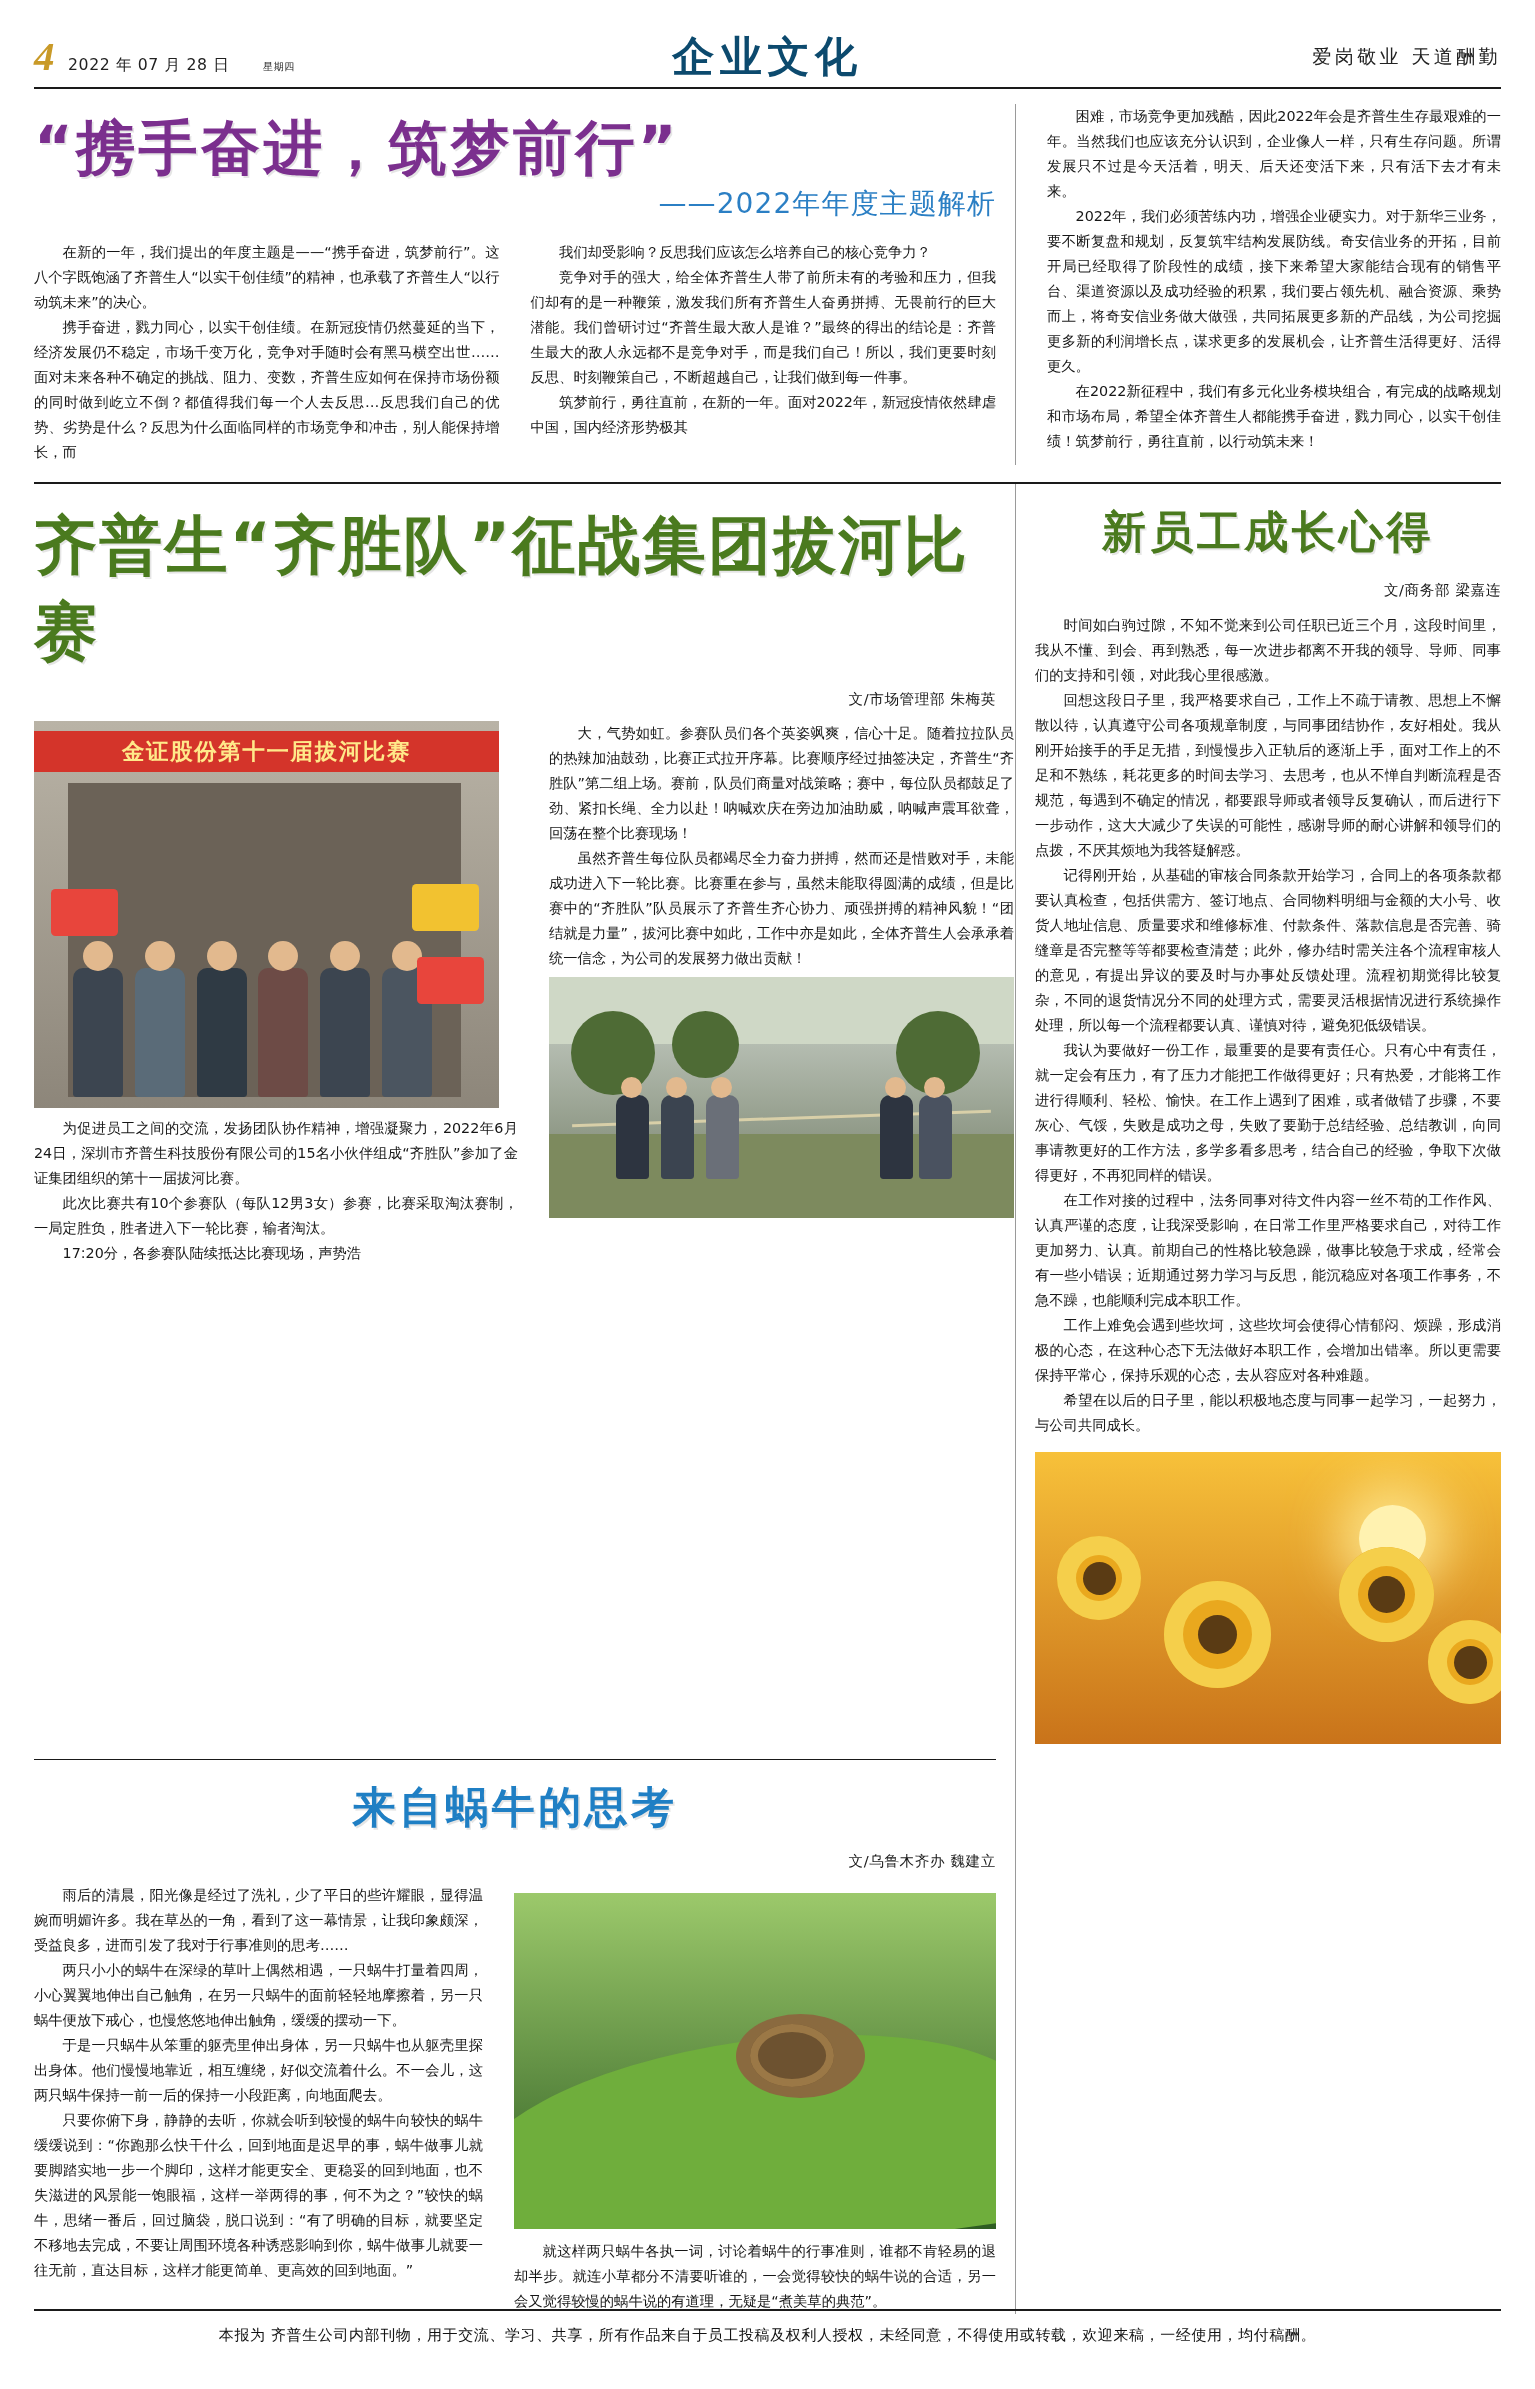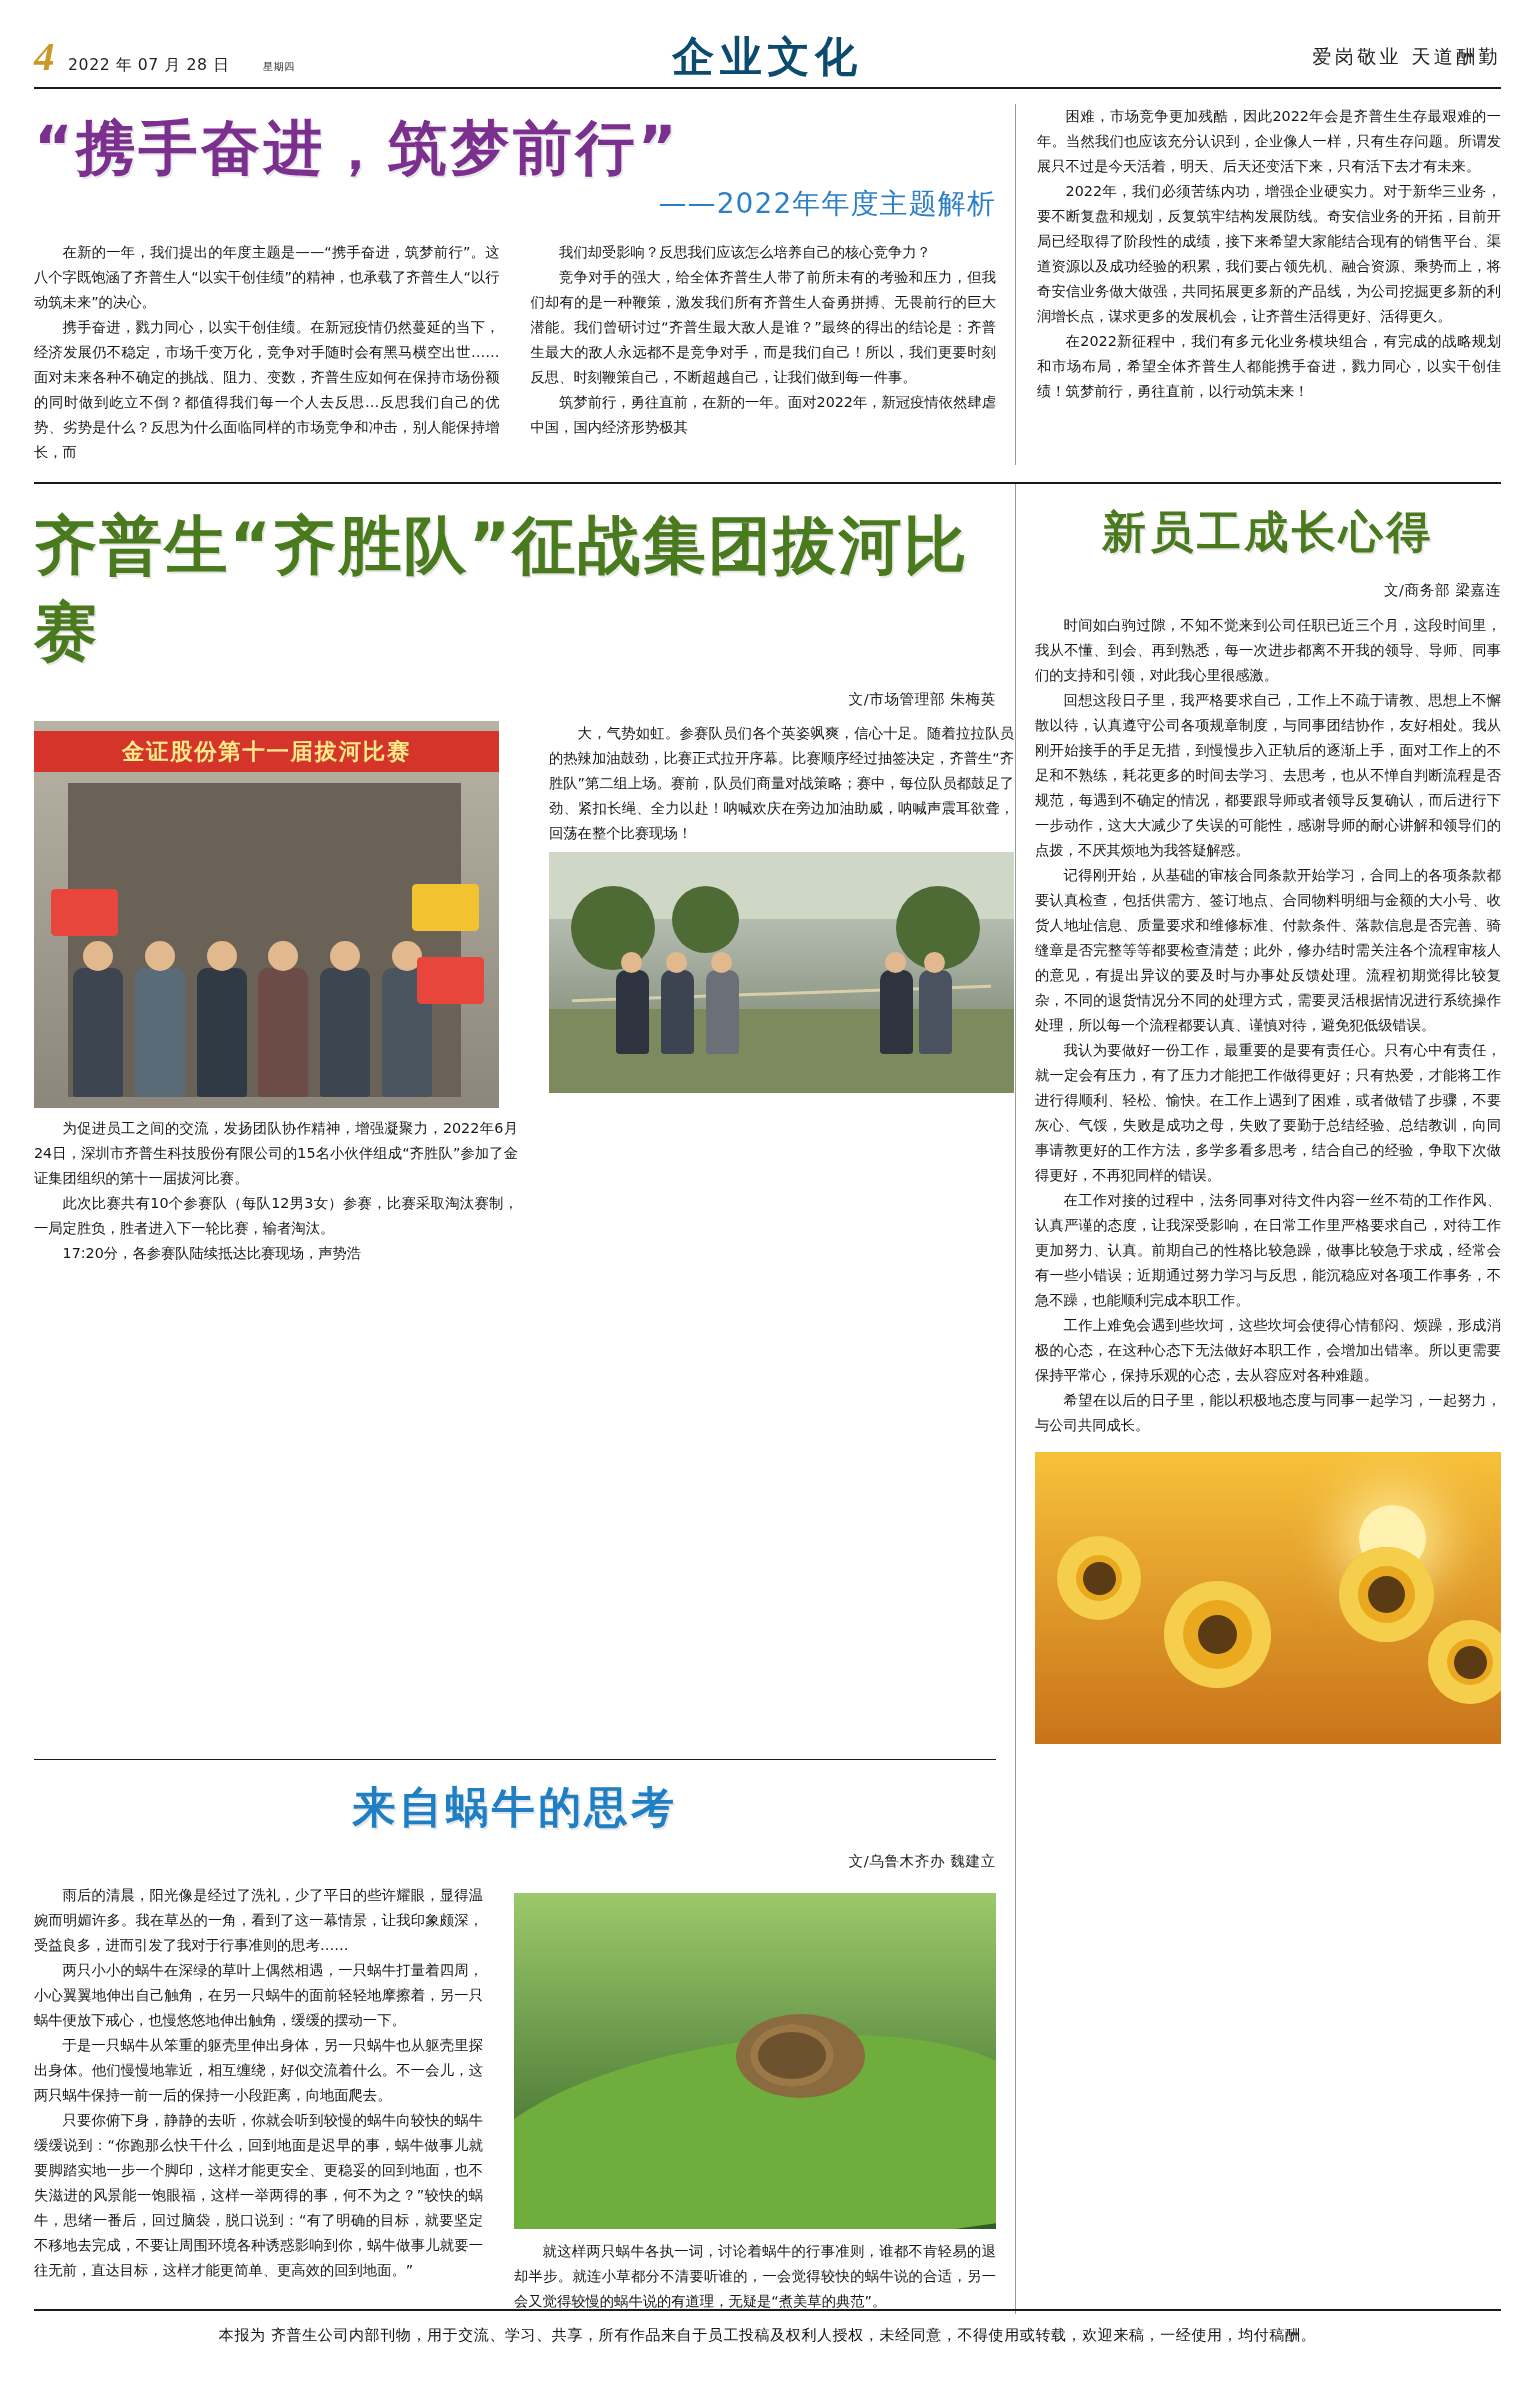--- a/index.html
+++ b/index.html
@@ -94,21 +94,21 @@
     color:#1a1a1a;
     margin:6.7px 0 12.3px 0;
     letter-spacing:0.6px;
   }
 
   
   .top-zone{
     position:relative;
     margin:14.6px 34px 0 34px;
     display:flex;
-    gap:2px;
+    gap:12px;
   }
   .top-left{
     width:982px;
     flex:none;
     padding-right:19px;
     box-sizing:border-box;
     border-right:1.1px solid #9a9a9a;
   }
   .top-right{
     width:auto;
@@ -347,20 +347,21 @@
           </div>
           <div class="body-text">
             <p>为促进员工之间的交流，发扬团队协作精神，增强凝聚力，2022年6月24日，深圳市齐普生科技股份有限公司的15名小伙伴组成“齐胜队”参加了金证集团组织的第十一届拔河比赛。</p>
             <p>此次比赛共有10个参赛队（每队12男3女）参赛，比赛采取淘汰赛制，一局定胜负，胜者进入下一轮比赛，输者淘汰。</p>
             <p>17:20分，各参赛队陆续抵达比赛现场，声势浩</p>
           </div>
         </div>
         <div>
           <div class="body-text">
             <p>大，气势如虹。参赛队员们各个英姿飒爽，信心十足。随着拉拉队员的热辣加油鼓劲，比赛正式拉开序幕。比赛顺序经过抽签决定，齐普生“齐胜队”第二组上场。赛前，队员们商量对战策略；赛中，每位队员都鼓足了劲、紧扣长绳、全力以赴！呐喊欢庆在旁边加油助威，呐喊声震耳欲聋，回荡在整个比赛现场！</p>
+            <p>虽然齐普生每位队员都竭尽全力奋力拼搏，然而还是惜败对手，未能成功进入下一轮比赛。比赛重在参与，虽然未能取得圆满的成绩，但是比赛中的“齐胜队”队员展示了齐普生齐心协力、顽强拼搏的精神风貌！“团结就是力量”，拔河比赛中如此，工作中亦是如此，全体齐普生人会承承着统一信念，为公司的发展努力做出贡献！</p>
           </div>
           <div class="photo photo2">
             <div class="ph-sky"></div>
             <div class="ph-tree" style="left:22.4px;"></div>
             <div class="ph-tree" style="left:123px;width:67px;height:67px;"></div>
             <div class="ph-tree" style="right:34px;"></div>
             <div class="ph-field"></div>
             <div class="ph-rope"></div>
             <div class="ph-person" style="left:67px;height:84px;width:33px;bottom:39px;background:#2d3440;">
                 <span class="ph-head" style="left:4.5px;width:21px;height:21px;top:-18px;"></span>

